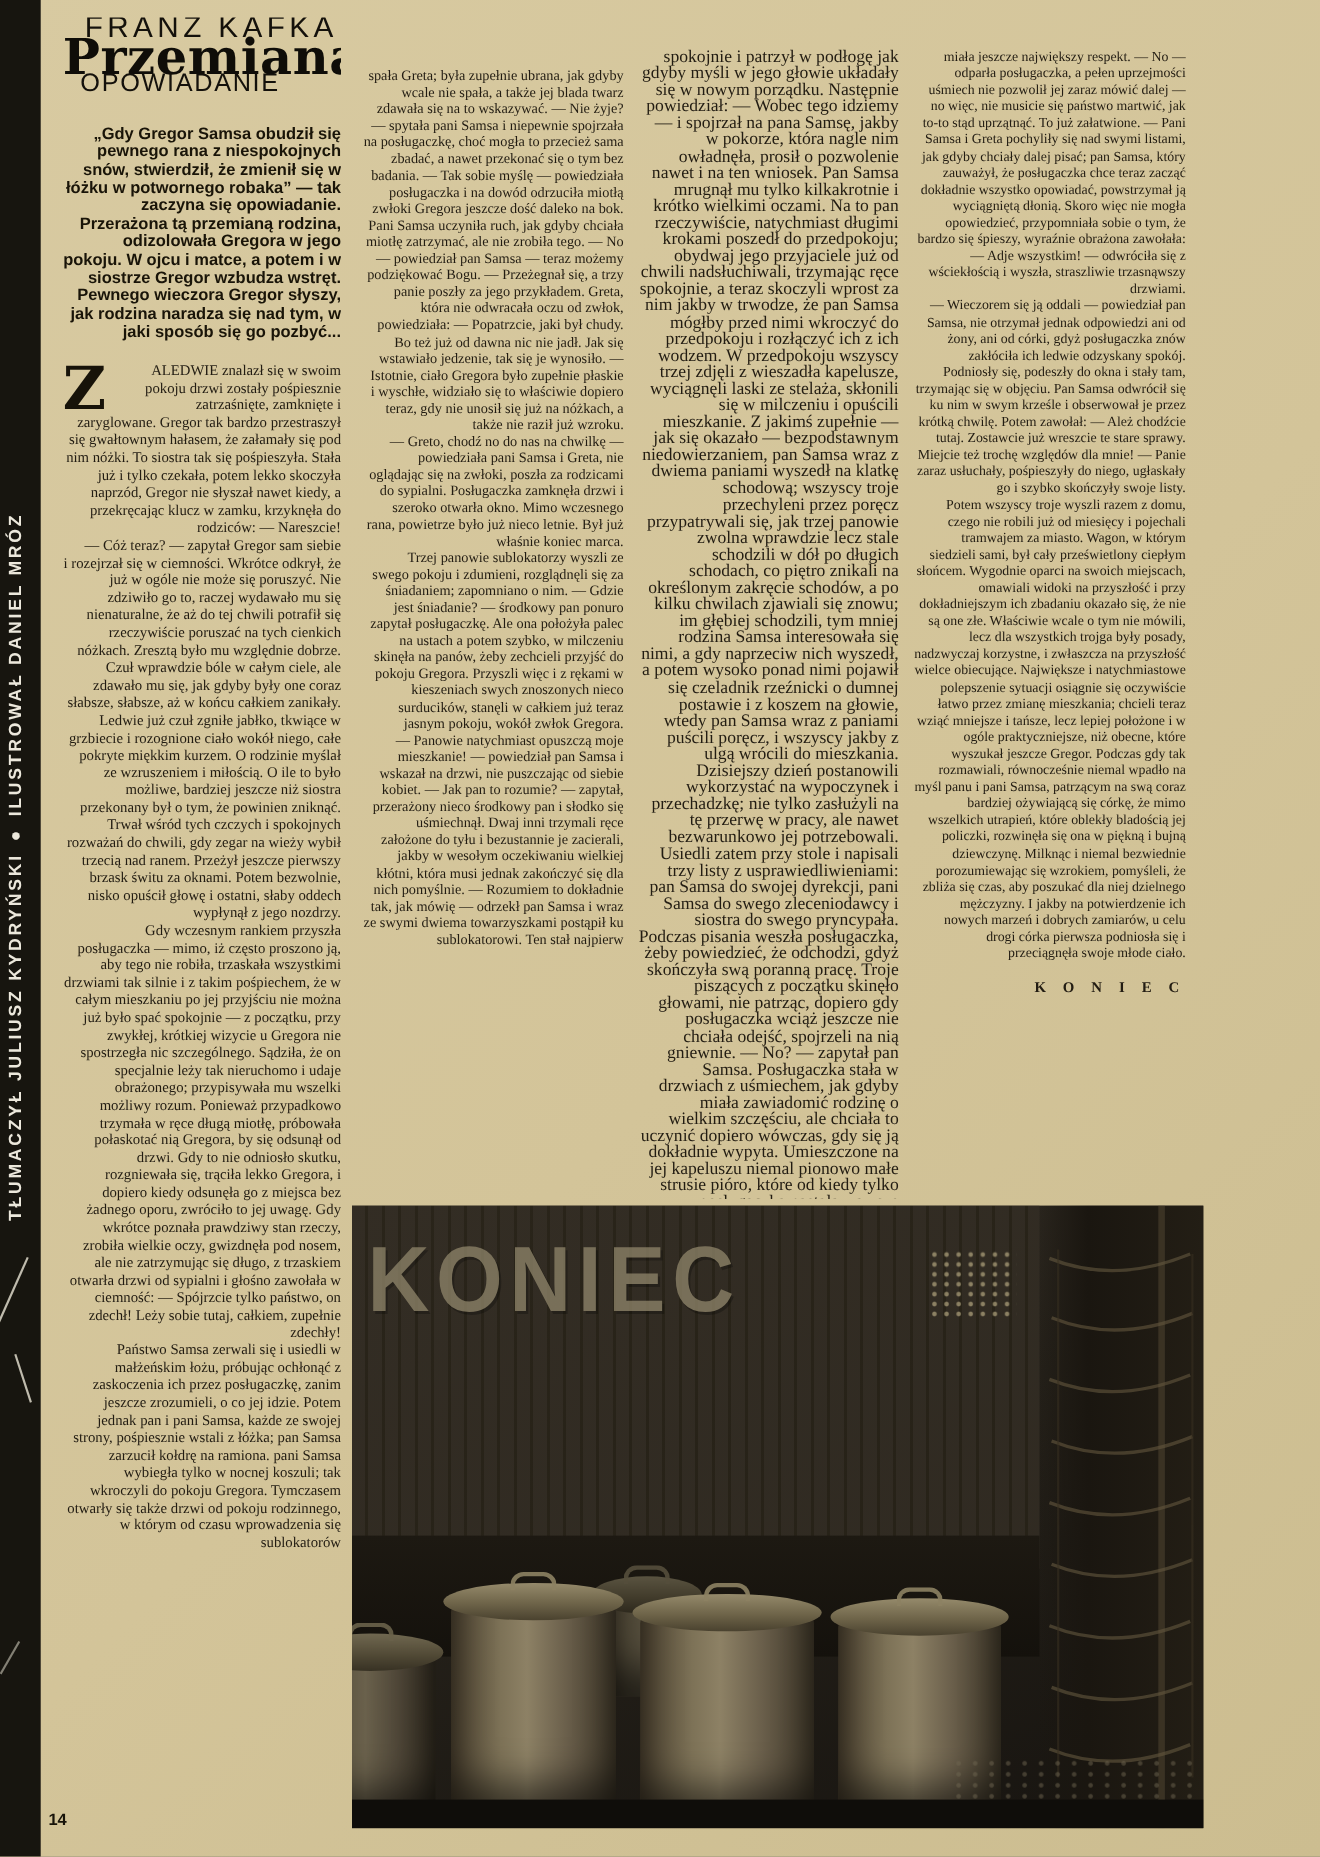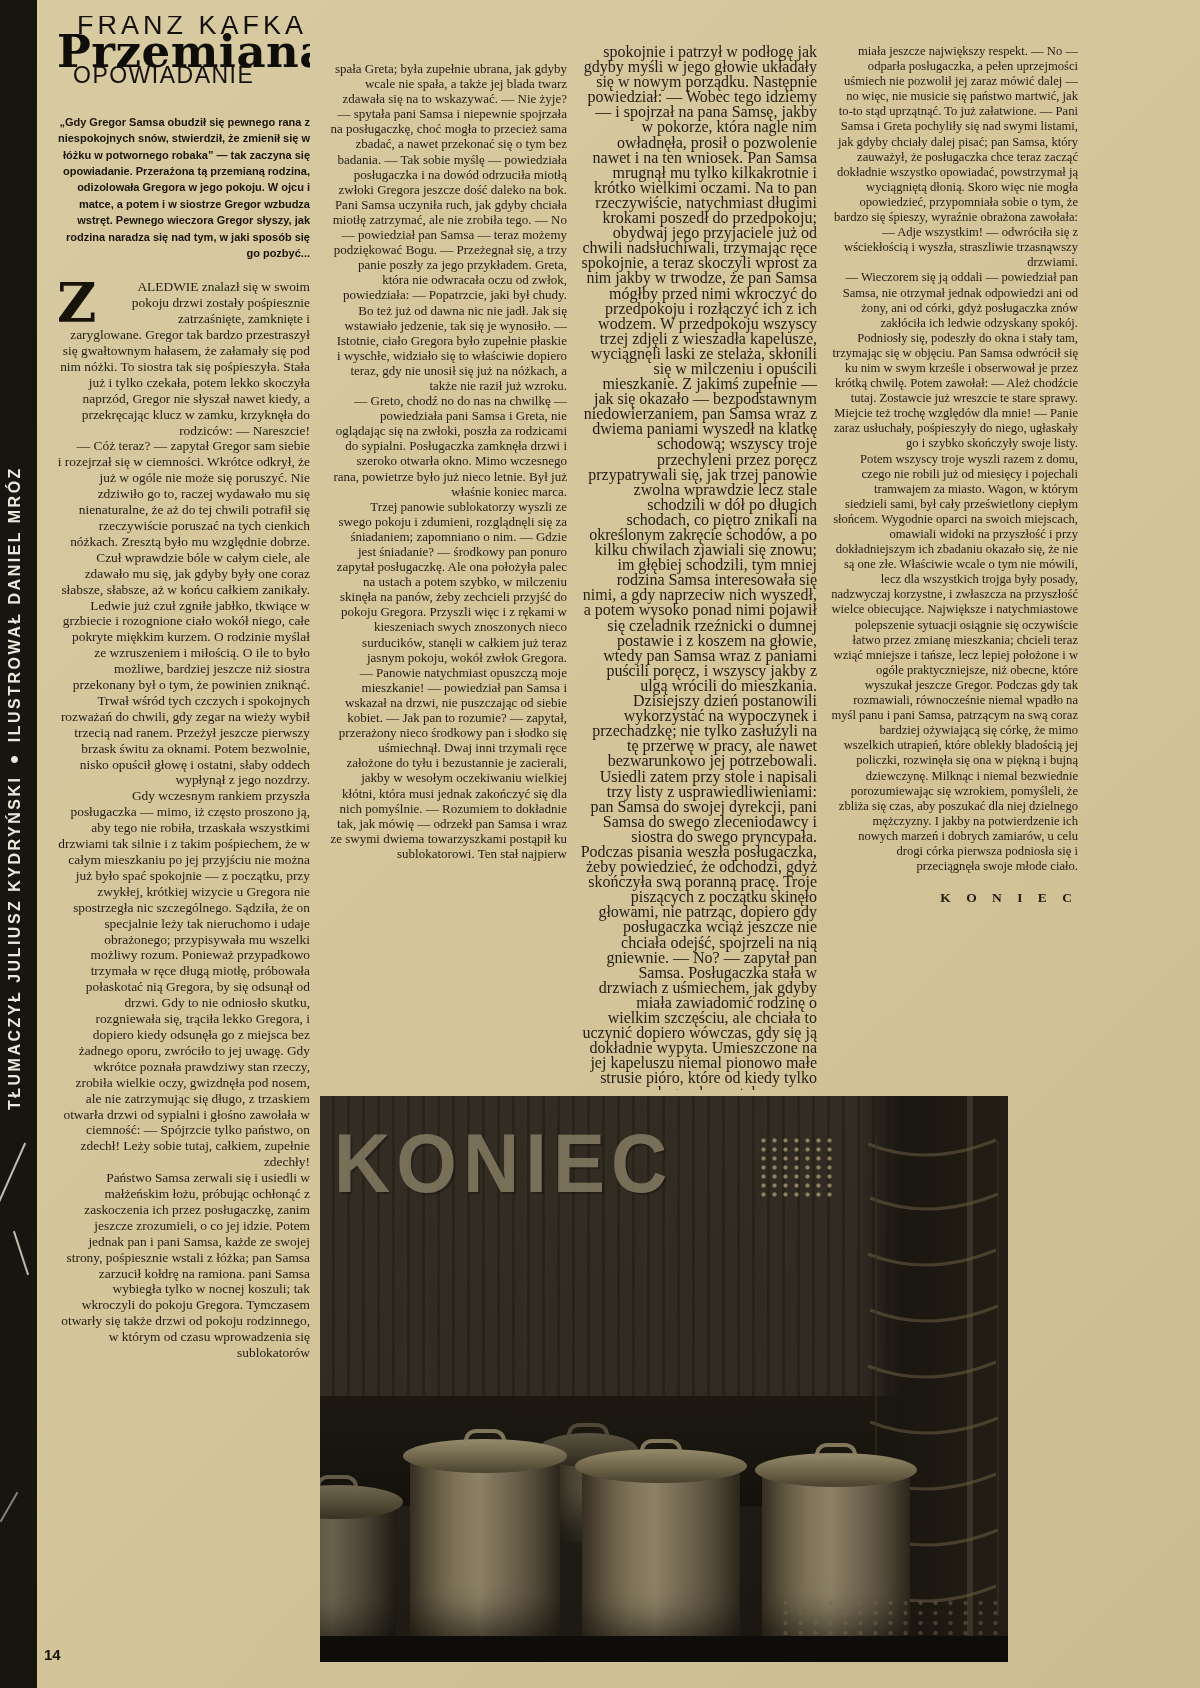--- a/index.html
+++ b/index.html
@@ -43,36 +43,36 @@
   .title {
     font-family:"DejaVu Serif", serif; font-weight:bold; font-size:45px;
     letter-spacing:0.5px; color:#0f0d08; margin:0 0 8px 0;
   }
   .subtitle {
     font-family:"Liberation Sans", sans-serif; font-weight:normal; font-size:23px;
     letter-spacing:1.5px; color:#14110b; margin:0 0 30px 16px;
   }
   .intro {
     font-family:"Liberation Sans", sans-serif; font-weight:bold;
-    font-size:11px; line-height:16.4px; text-align:justify;
+    font-size:15px; line-height:16.4px; text-align:justify;
     color:#191408; margin:0 0 18px 0 !important;
   }
   .dropcap {
     float:left; font-family:"DejaVu Serif", serif; font-weight:bold;
     font-size:54px; line-height:42px; padding:3px 7px 0 0; color:#171309;
   }
 
   .ending {
     margin-top:16px !important; text-align:center; font-weight:bold;
     letter-spacing:6px; font-size:13.5px; text-indent:0 !important;
   }
 
   
   .photo {
-    position:absolute; left:320px; top:1096px; width:688px; height:566px;
+    position:absolute; left:320px; top:1096px; width:774px; height:566px;
     background:linear-gradient(160deg,#322c24 0%, #242019 45%, #171410 100%);
     overflow:hidden;
   }
   .photo-wall {
     position:absolute; left:0; top:0; width:625px; height:330px;
     background:repeating-linear-gradient(90deg, #332d24 0 12px, #282318 12px 15px);
     opacity:.85;
   }
   .photo-band { position:absolute; left:0; top:300px; width:625px; height:110px;
     background:linear-gradient(180deg,#1d1912,#14110c); }

